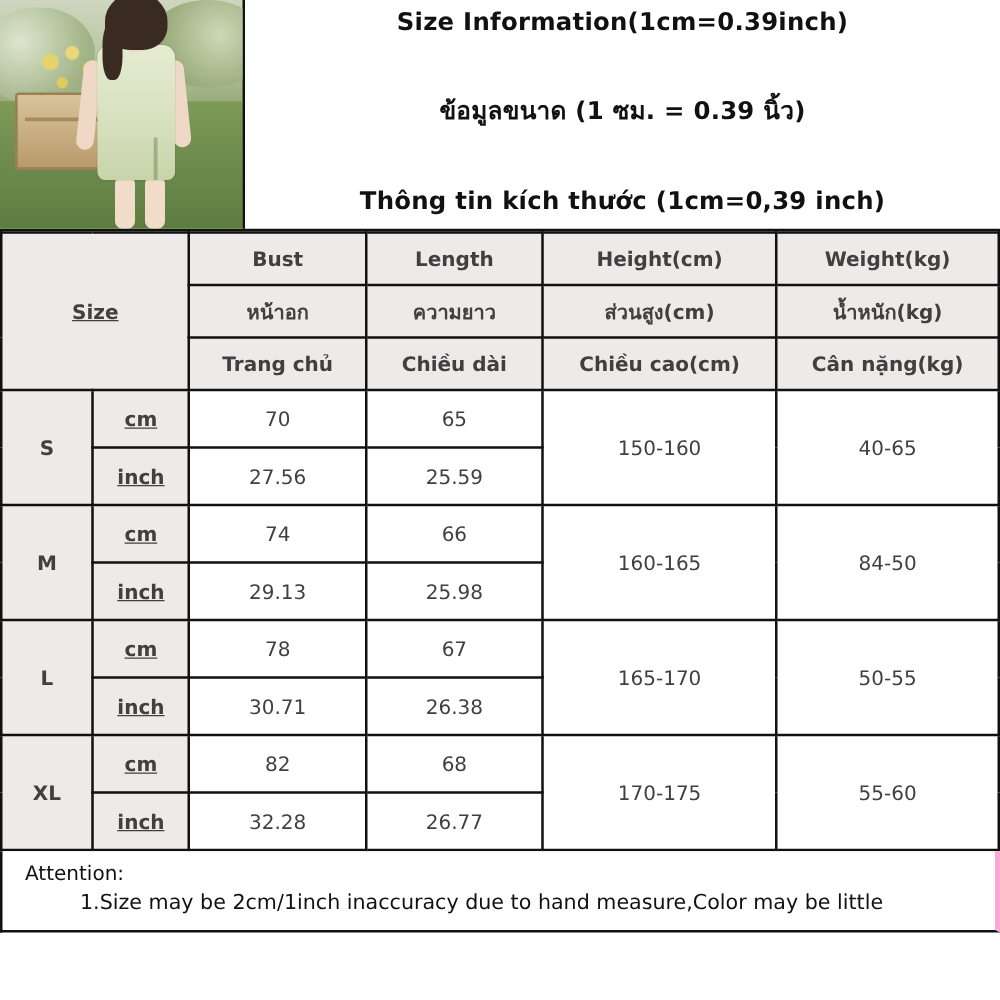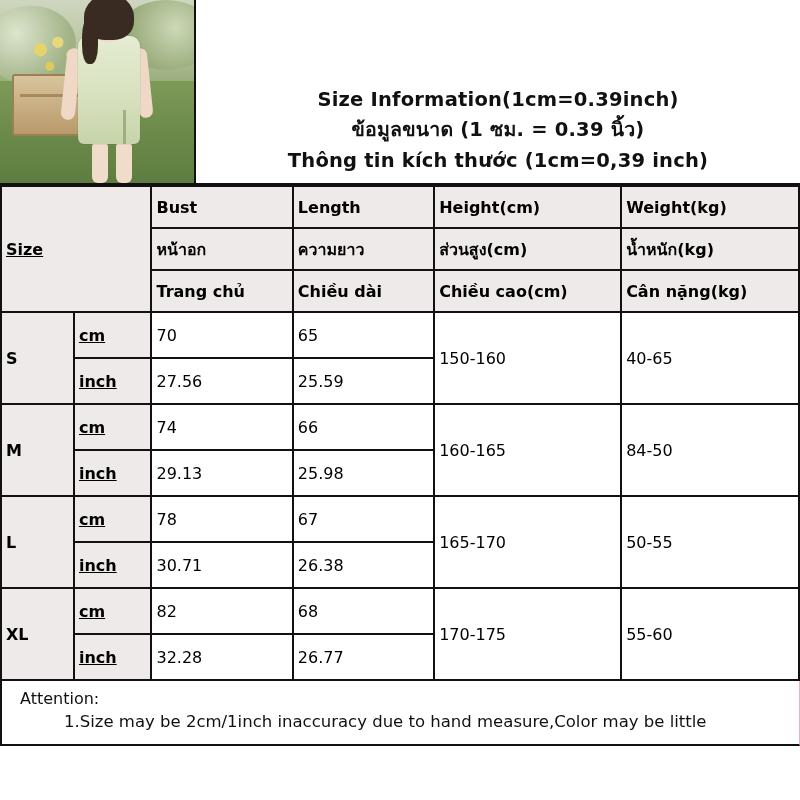--- a/index.html
+++ b/index.html
@@ -130,21 +130,21 @@
     border-radius: 6px;
   }
   .photo .leg1 { left: 92px; }
   .photo .leg2 { left: 116px; }
 
   .title-block {
     flex: 1;
     display: flex;
     flex-direction: column;
     align-items: center;
-    justify-content: flex-end;
+    justify-content: space-between;
     gap: 6px;
     padding: 6px 10px 10px;
     box-sizing: border-box;
   }
   .title-line {
     font-weight: bold;
     font-size: 19.5px;
     color: #111;
     letter-spacing: .2px;
     text-align: center;
@@ -152,24 +152,24 @@
   }
 
   
   table.size-table {
     width: 800px;
     border-collapse: collapse;
     table-layout: fixed;
   }
   table.size-table td {
     border: 2px solid #111;
-    text-align: left;
+    text-align: center;
     vertical-align: middle;
     font-size: 16px;
-    color: #000000;
+    color: #404040;
     padding: 2px 4px;
   }
   .hdr-cell {
     background: #efeaea;
     font-weight: bold;
     height: 36px;
   }
   .hdr-size {
     background: #efeaea;
     font-weight: bold;
@@ -196,21 +196,21 @@
     background: #ffffff;
     font-size: 17px;
   }
 
   
   .attention {
     box-sizing: border-box;
     width: 800px;
     padding: 8px 14px 10px 18px;
     border-left: 2px solid #111;
-    border-right: 1px solid #f9a8d4;
+    border-right: 4px solid #f9a8d4;
     border-bottom: 2px solid #111;
     background: #fff;
   }
   .attention .att-title {
     font-size: 16px;
     color: #111;
     margin-bottom: 2px;
   }
   .attention .att-line {
     font-size: 16.5px;

